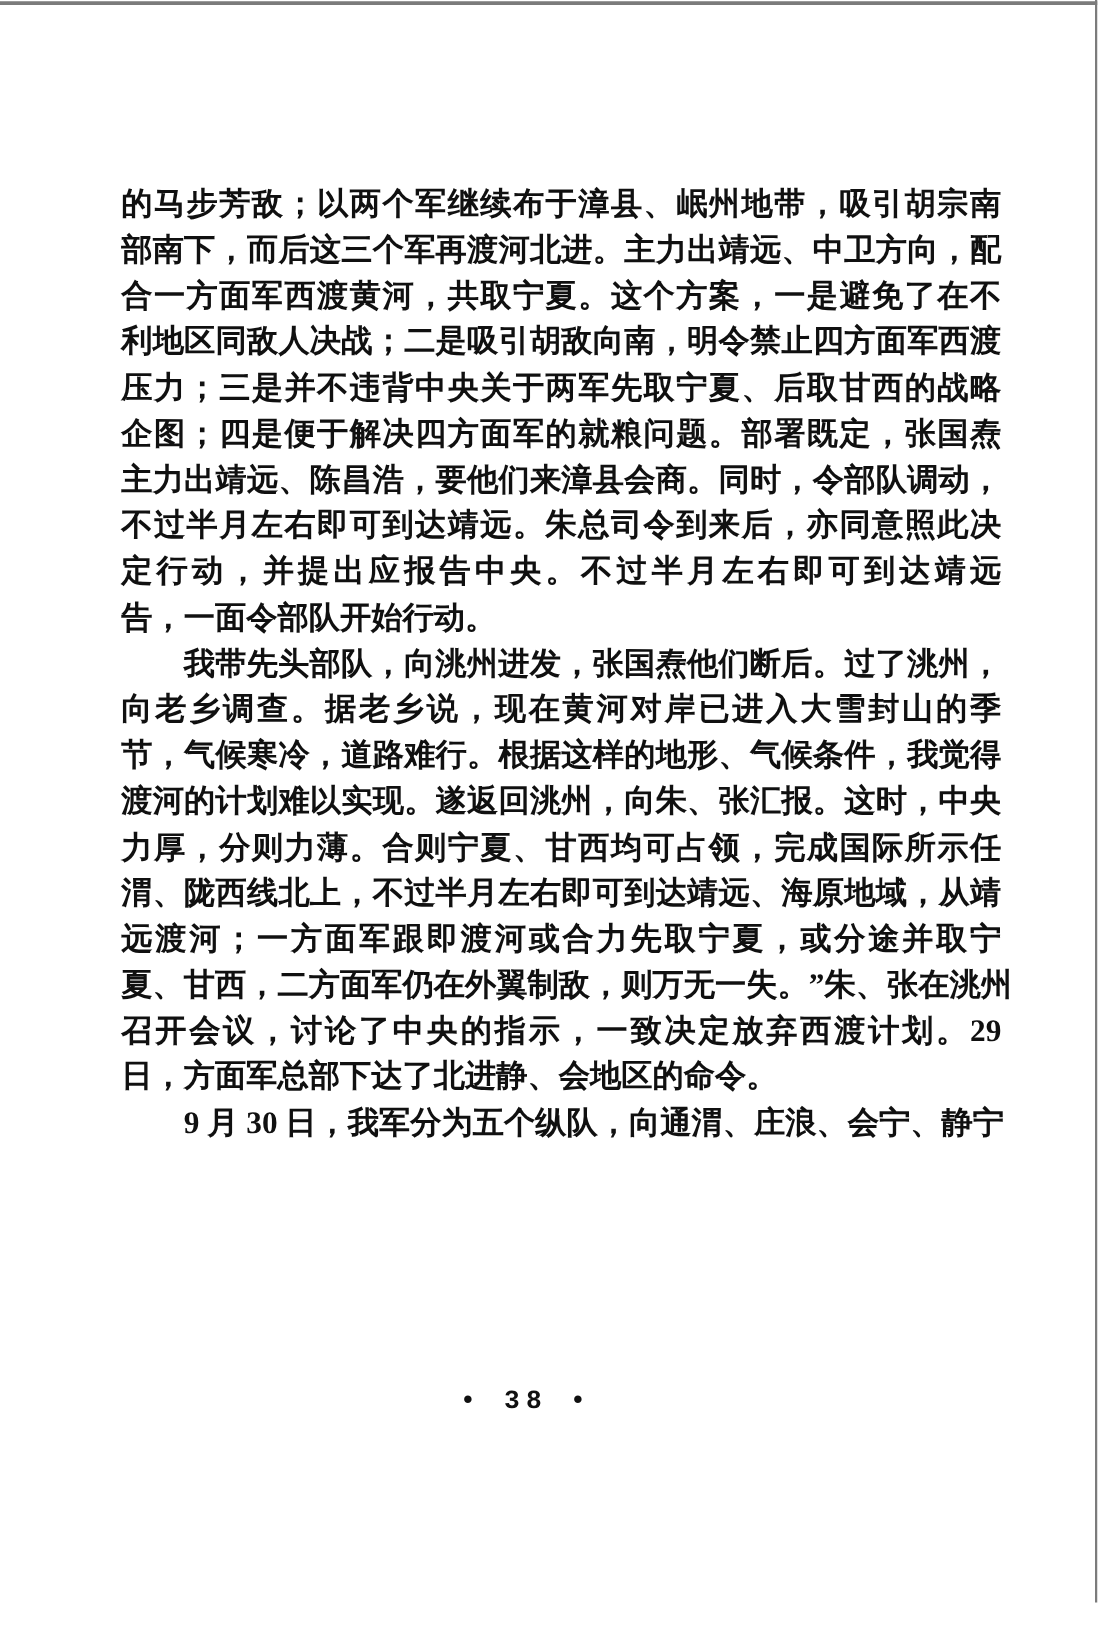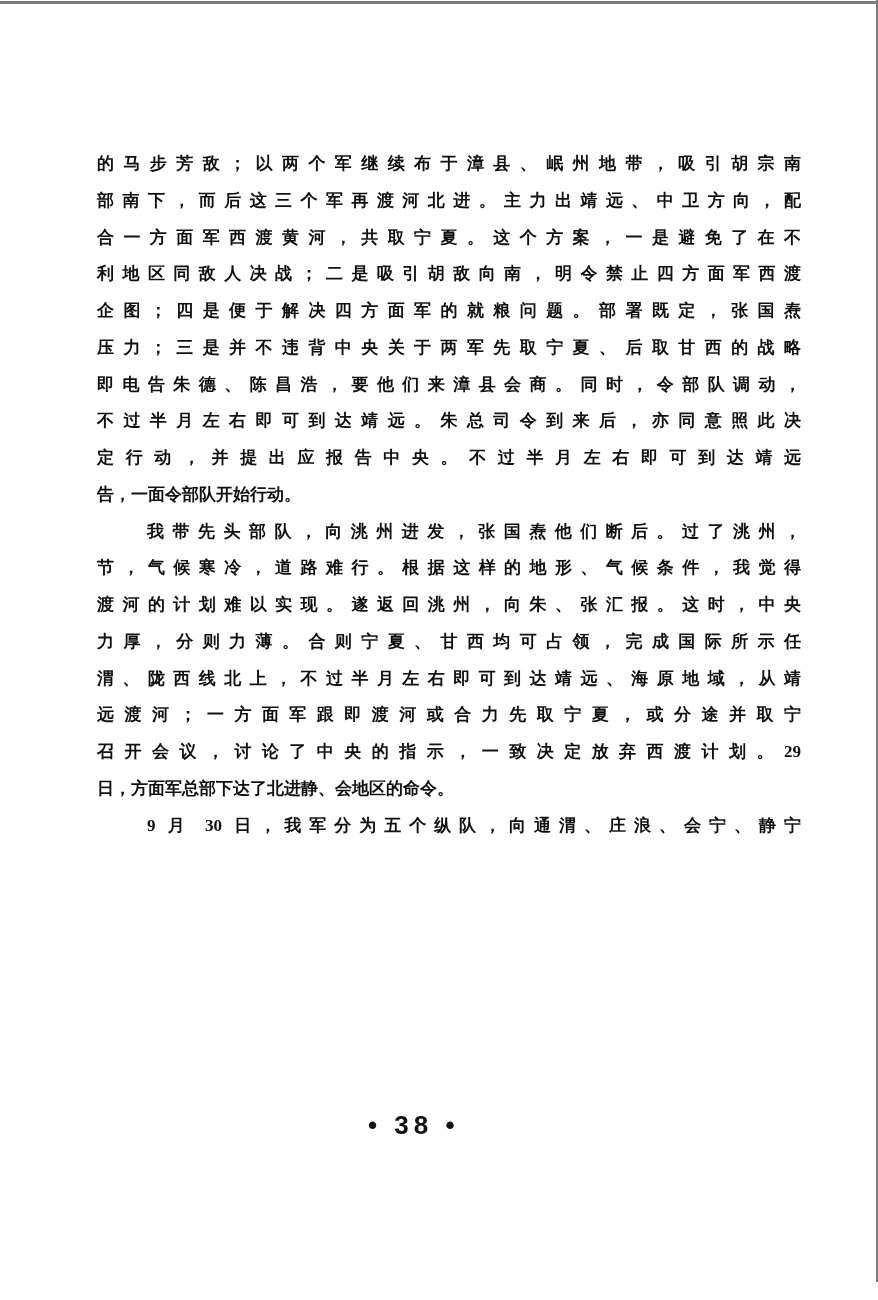--- a/index.html
+++ b/index.html
@@ -37,69 +37,71 @@
   .text-block {
     position: absolute;
     left: 97px;
     top: 146px;
     width: 704px;
     color: var(--ink);
   }
   .line {
     height: 36.75px;
     line-height: 36.75px;
-    font-size: 17px;
+    font-size: 25px;
     font-weight: 700;
     letter-spacing: 0;
     white-space: nowrap;
     text-align: justify;
     text-align-last: justify;
     -moz-text-align-last: justify;
   }
   .line.end {
     text-align-last: left;
     -moz-text-align-last: left;
   }
   .line.indent {
     text-indent: 50px;
   }
   .page-number {
     position: absolute;
     left: 368px;
     top: 1110px;
     color: var(--ink);
-    font-size: 26px;
+    font-size: 21px;
     font-weight: 700;
     letter-spacing: 5px;
-    font-family: Liberation Sans, sans-serif;
+    font-family: Liberation Mono, monospace;
   }
 </style>
 </head>
 <body>
 
 <div class="page">
   <div class="edge-top"></div>
   <div class="edge-right"></div>
 
   <main class="text-block" id="text-block">
       <div class="line">的马步芳敌；以两个军继续布于漳县、岷州地带，吸引胡宗南</div>
       <div class="line">部南下，而后这三个军再渡河北进。主力出靖远、中卫方向，配</div>
       <div class="line">合一方面军西渡黄河，共取宁夏。这个方案，一是避免了在不</div>
       <div class="line">利地区同敌人决战；二是吸引胡敌向南，明令禁止四方面军西渡</div>
+      <div class="line">压力；三是并不违背中央关于两军先取宁夏、后取甘西的战略</div>
       <div class="line">企图；四是便于解决四方面军的就粮问题。部署既定，张国焘</div>
-      <div class="line">压力；三是并不违背中央关于两军先取宁夏、后取甘西的战略</div>
-      <div class="line">即电告朱德、陈昌浩，要他们来漳县会商。同时，令部队调动，</div>
+      <div class="line">主力出靖远、陈昌浩，要他们来漳县会商。同时，令部队调动，</div>
       <div class="line">不过半月左右即可到达靖远。朱总司令到来后，亦同意照此决</div>
       <div class="line">定行动，并提出应报告中央。不过半月左右即可到达靖远</div>
       <div class="line end">告，一面令部队开始行动。</div>
       <div class="line indent">我带先头部队，向洮州进发，张国焘他们断后。过了洮州，</div>
+      <div class="line">向老乡调查。据老乡说，现在黄河对岸已进入大雪封山的季</div>
       <div class="line">节，气候寒冷，道路难行。根据这样的地形、气候条件，我觉得</div>
       <div class="line">渡河的计划难以实现。遂返回洮州，向朱、张汇报。这时，中央</div>
       <div class="line">力厚，分则力薄。合则宁夏、甘西均可占领，完成国际所示任</div>
       <div class="line">渭、陇西线北上，不过半月左右即可到达靖远、海原地域，从靖</div>
       <div class="line">远渡河；一方面军跟即渡河或合力先取宁夏，或分途并取宁</div>
+      <div class="line">夏、甘西，二方面军仍在外翼制敌，则万无一失。”朱、张在洮州</div>
       <div class="line">召开会议，讨论了中央的指示，一致决定放弃西渡计划。29</div>
       <div class="line end">日，方面军总部下达了北进静、会地区的命令。</div>
       <div class="line indent">9 月 30 日，我军分为五个纵队，向通渭、庄浪、会宁、静宁</div>
     </main>
 
   <div class="page-number">• 38 •</div>
 </div>
 
 </body></html>

